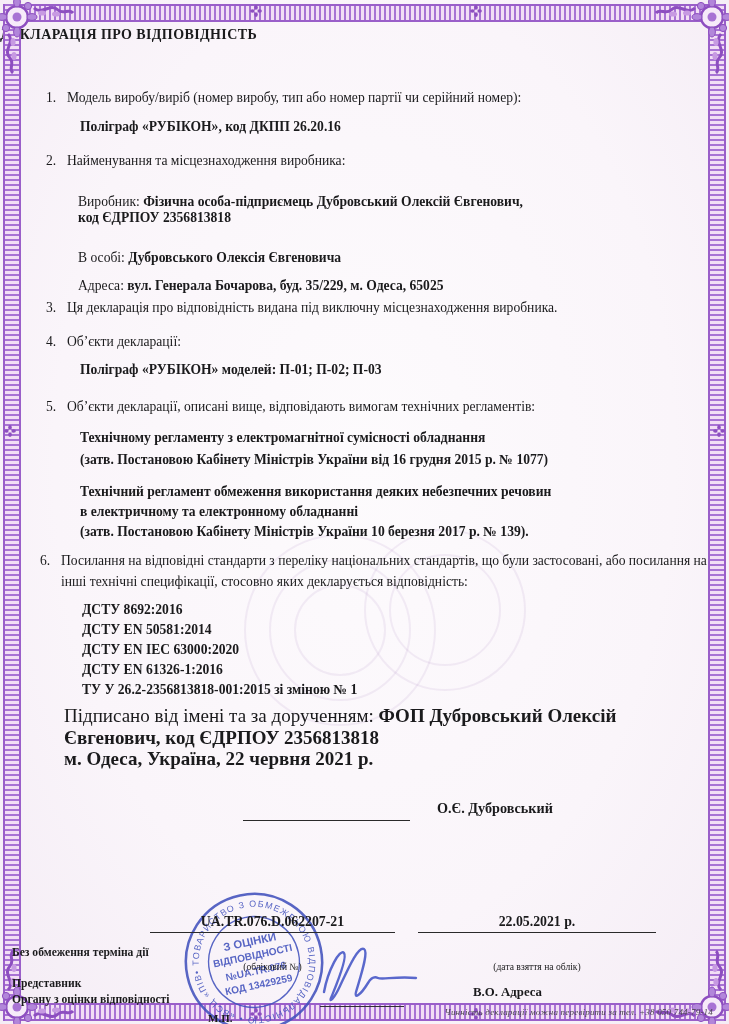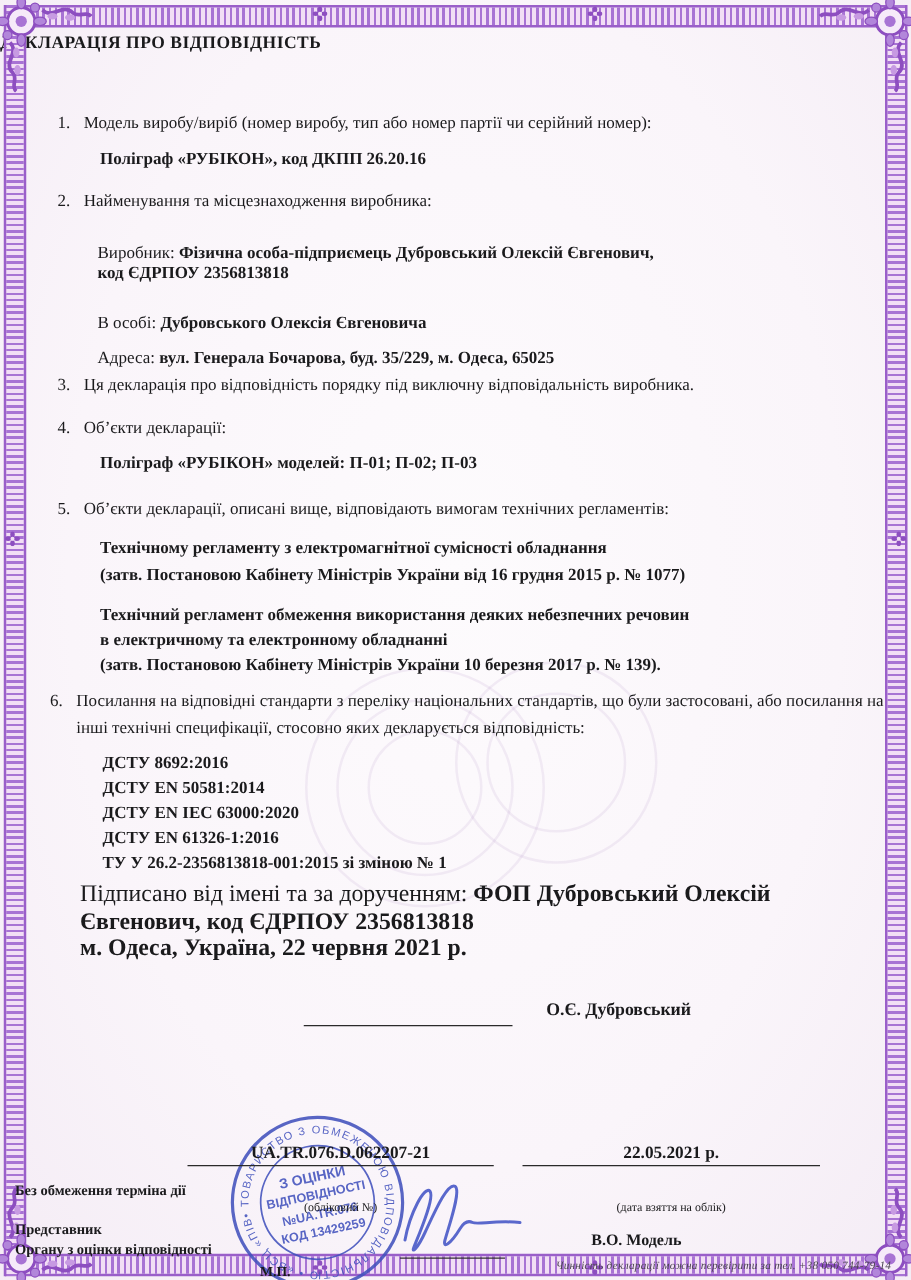--- a/index.html
+++ b/index.html
@@ -235,21 +235,21 @@
   <div class="abs sub" style="top:210px;left:78px">код ЄДРПОУ 2356813818</div>
   <div class="abs sub2" style="top:238px;left:78px">
     <span>В особі: </span><b>Дубровського Олексія Євгеновича</b>
   </div>
   <div class="abs sub2" style="top:266px;left:78px">
     <span>Адреса: </span><b>вул. Генерала Бочарова, буд. 35/229, м. Одеса, 65025</b>
   </div>
 
   <div class="abs item" style="top:297px">
     <span class="num">3.</span>
-    <span class="itxt">Ця декларація про відповідність порядку під виключну відповідальність виробника.</span>
+    <span class="itxt">Ця декларація про відповідність видана під виключну місцезнаходження виробника.</span>
   </div>
 
   <div class="abs item" style="top:331px">
     <span class="num">4.</span>
     <span class="itxt">Об’єкти декларації:</span>
   </div>
   <div class="abs sub" style="top:362px;left:80px">Поліграф «РУБІКОН» моделей: П-01; П-02; П-03</div>
 
   <div class="abs item" style="top:396px">
     <span class="num">5.</span>
@@ -286,21 +286,21 @@
   </div>
   <div class="abs regcell" style="top:914px;left:418px;width:238px">
     <div class="regval">22.05.2021 р.</div>
     <div class="regcap">(дата взяття на облік)</div>
   </div>
 
   <div class="abs small-bold" style="top:946px;left:12px">Без обмеження терміна дії</div>
   <div class="abs small-bold" style="top:977px;left:12px">Представник</div>
   <div class="abs small-bold" style="top:993px;left:12px">Органу з оцінки відповідності</div>
 
-  <div class="abs torba">В.О. Модель</div>
+  <div class="abs torba">В.О. Адреса</div>
   <div class="abs bline"></div>
   <div class="abs mp">М.П.</div>
   <div class="abs footnote">Чинність декларації можна перевірити за тел. +38 050 744-79-14</div>
 
   <svg class="abs bluesig" viewBox="0 0 120 72">
     <path d="M16,54 C20,32 32,10 36,15 C40,20 27,50 23,60 C21,65 26,61 32,48 C40,31 50,8 56,11 C61,14 52,40 48,54 C46,61 52,58 60,45 C63,40 66,38 70,40 C74,42 88,38 108,40" fill="none" stroke="#5a68cc" stroke-width="2.4" stroke-linecap="round"></path>
   </svg>
 
   <svg class="abs stamp" viewBox="0 0 150 150">
     <defs>

